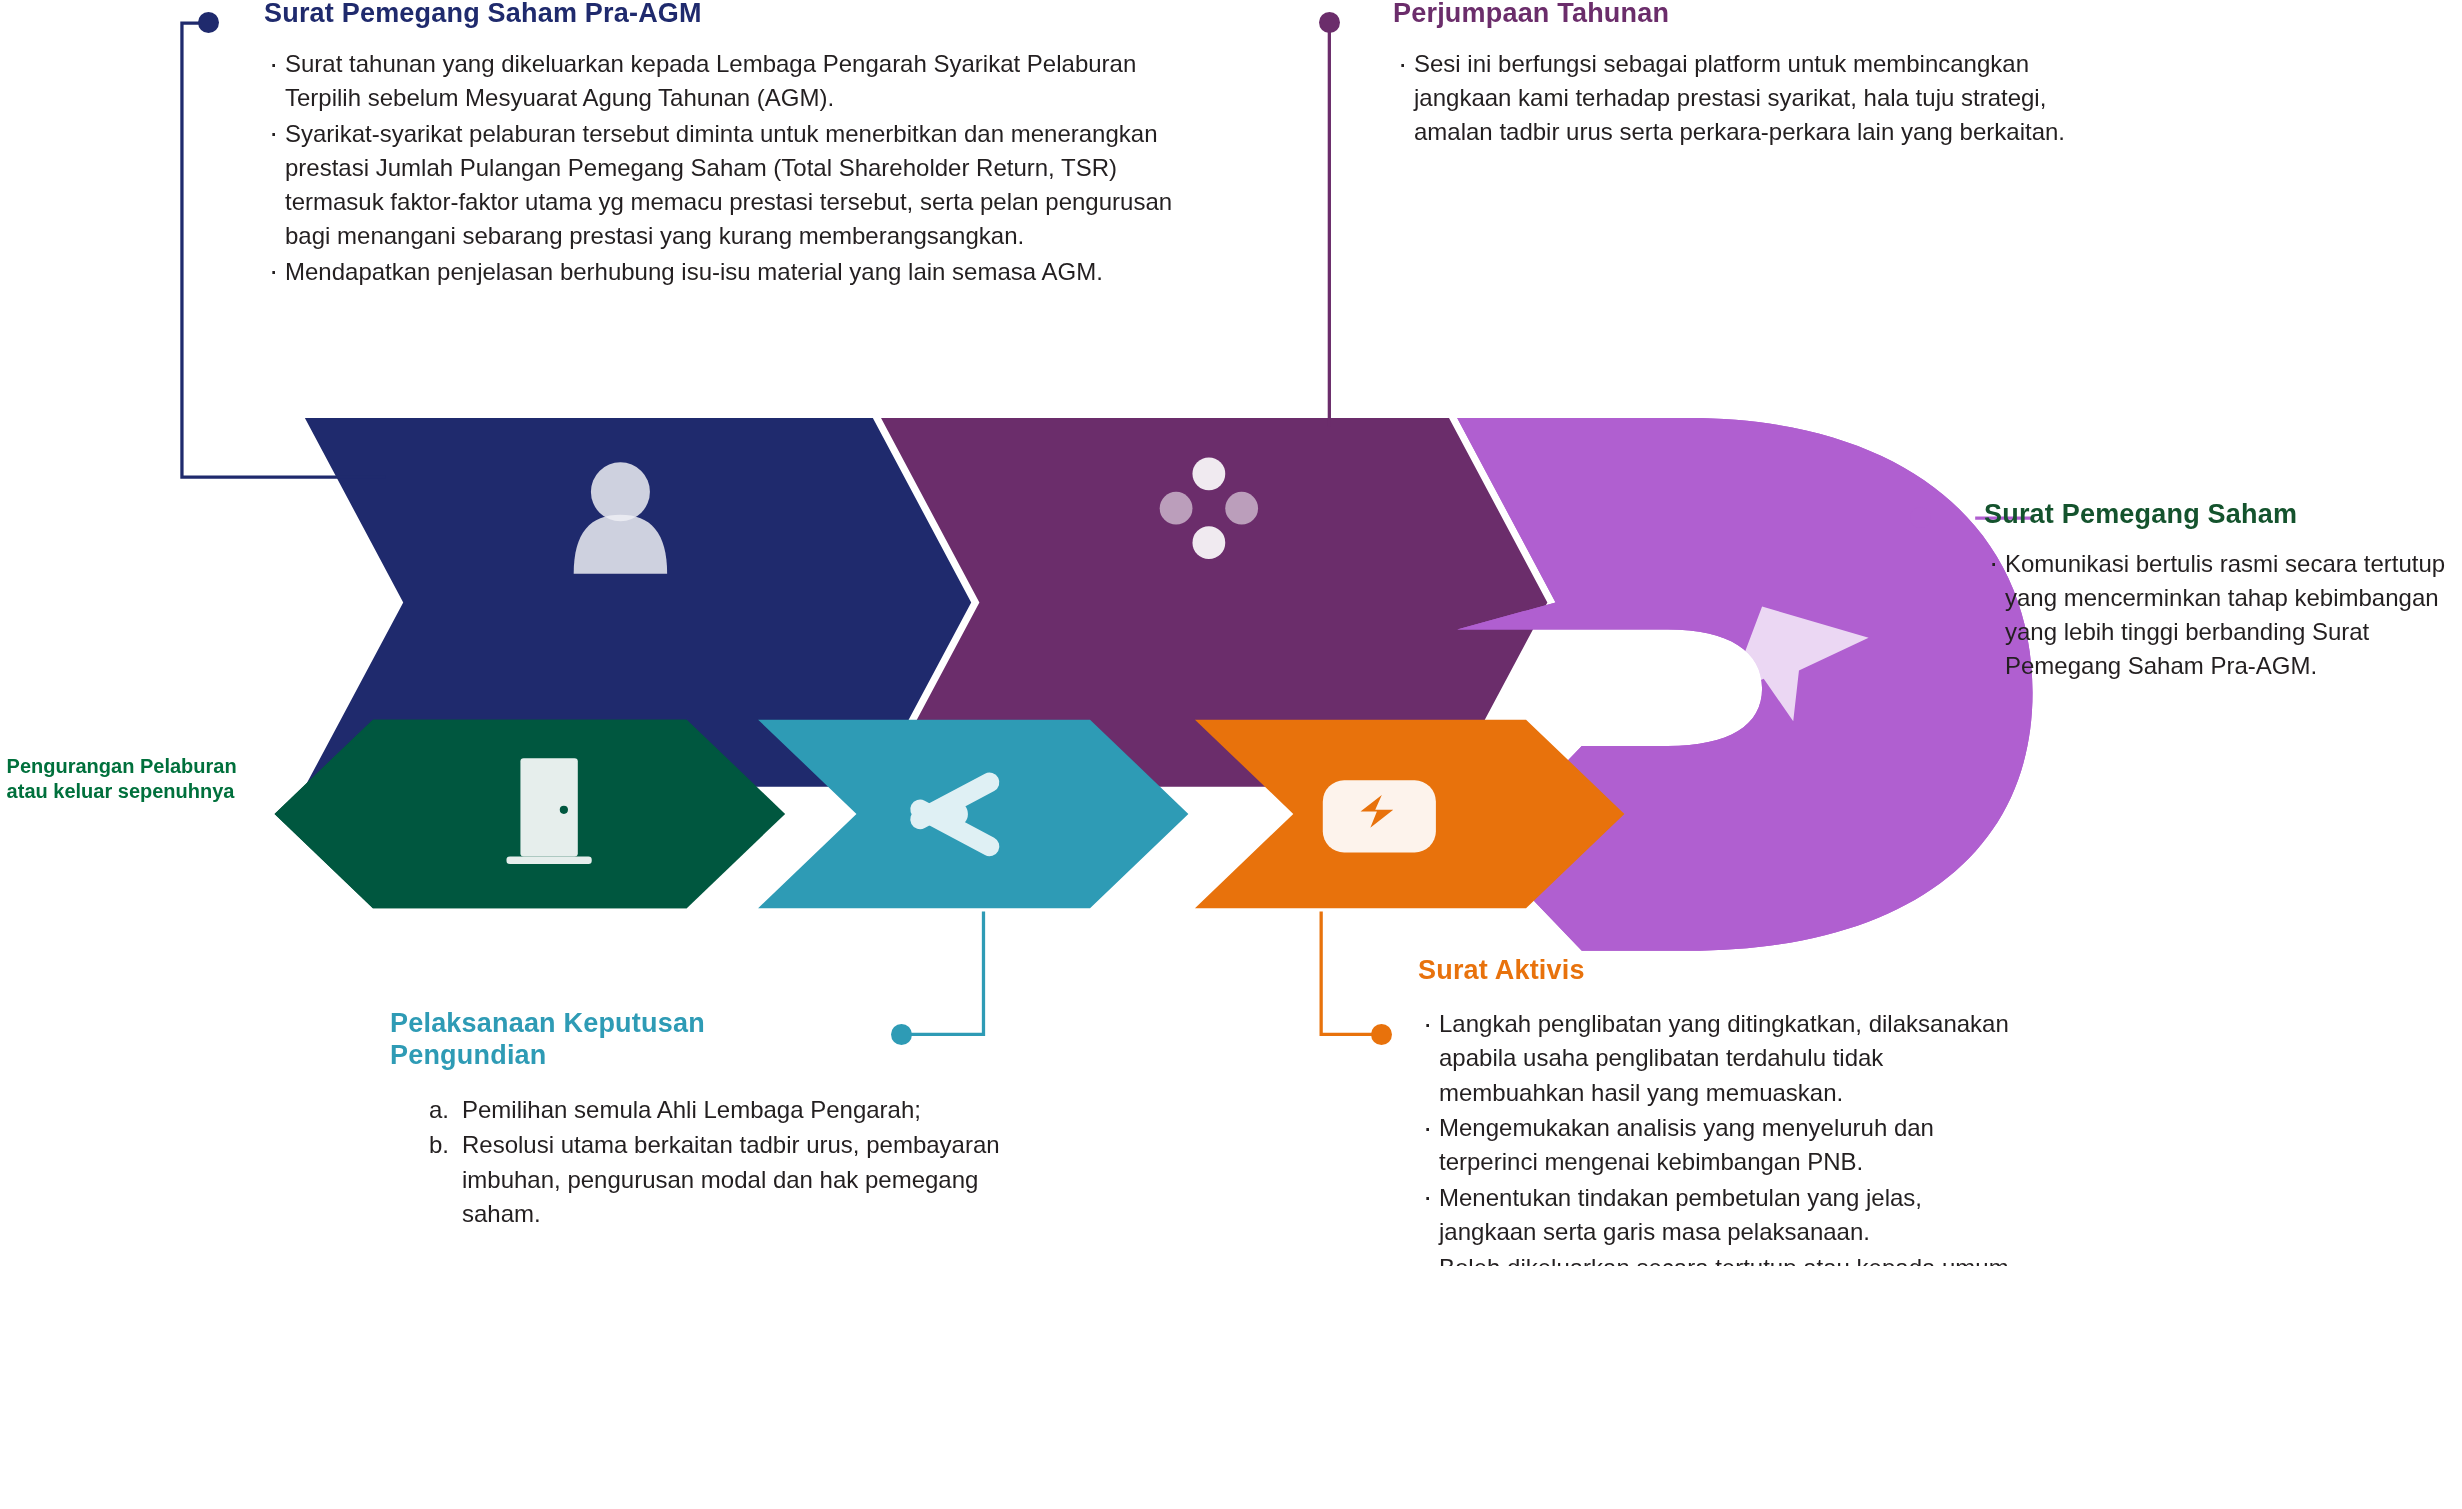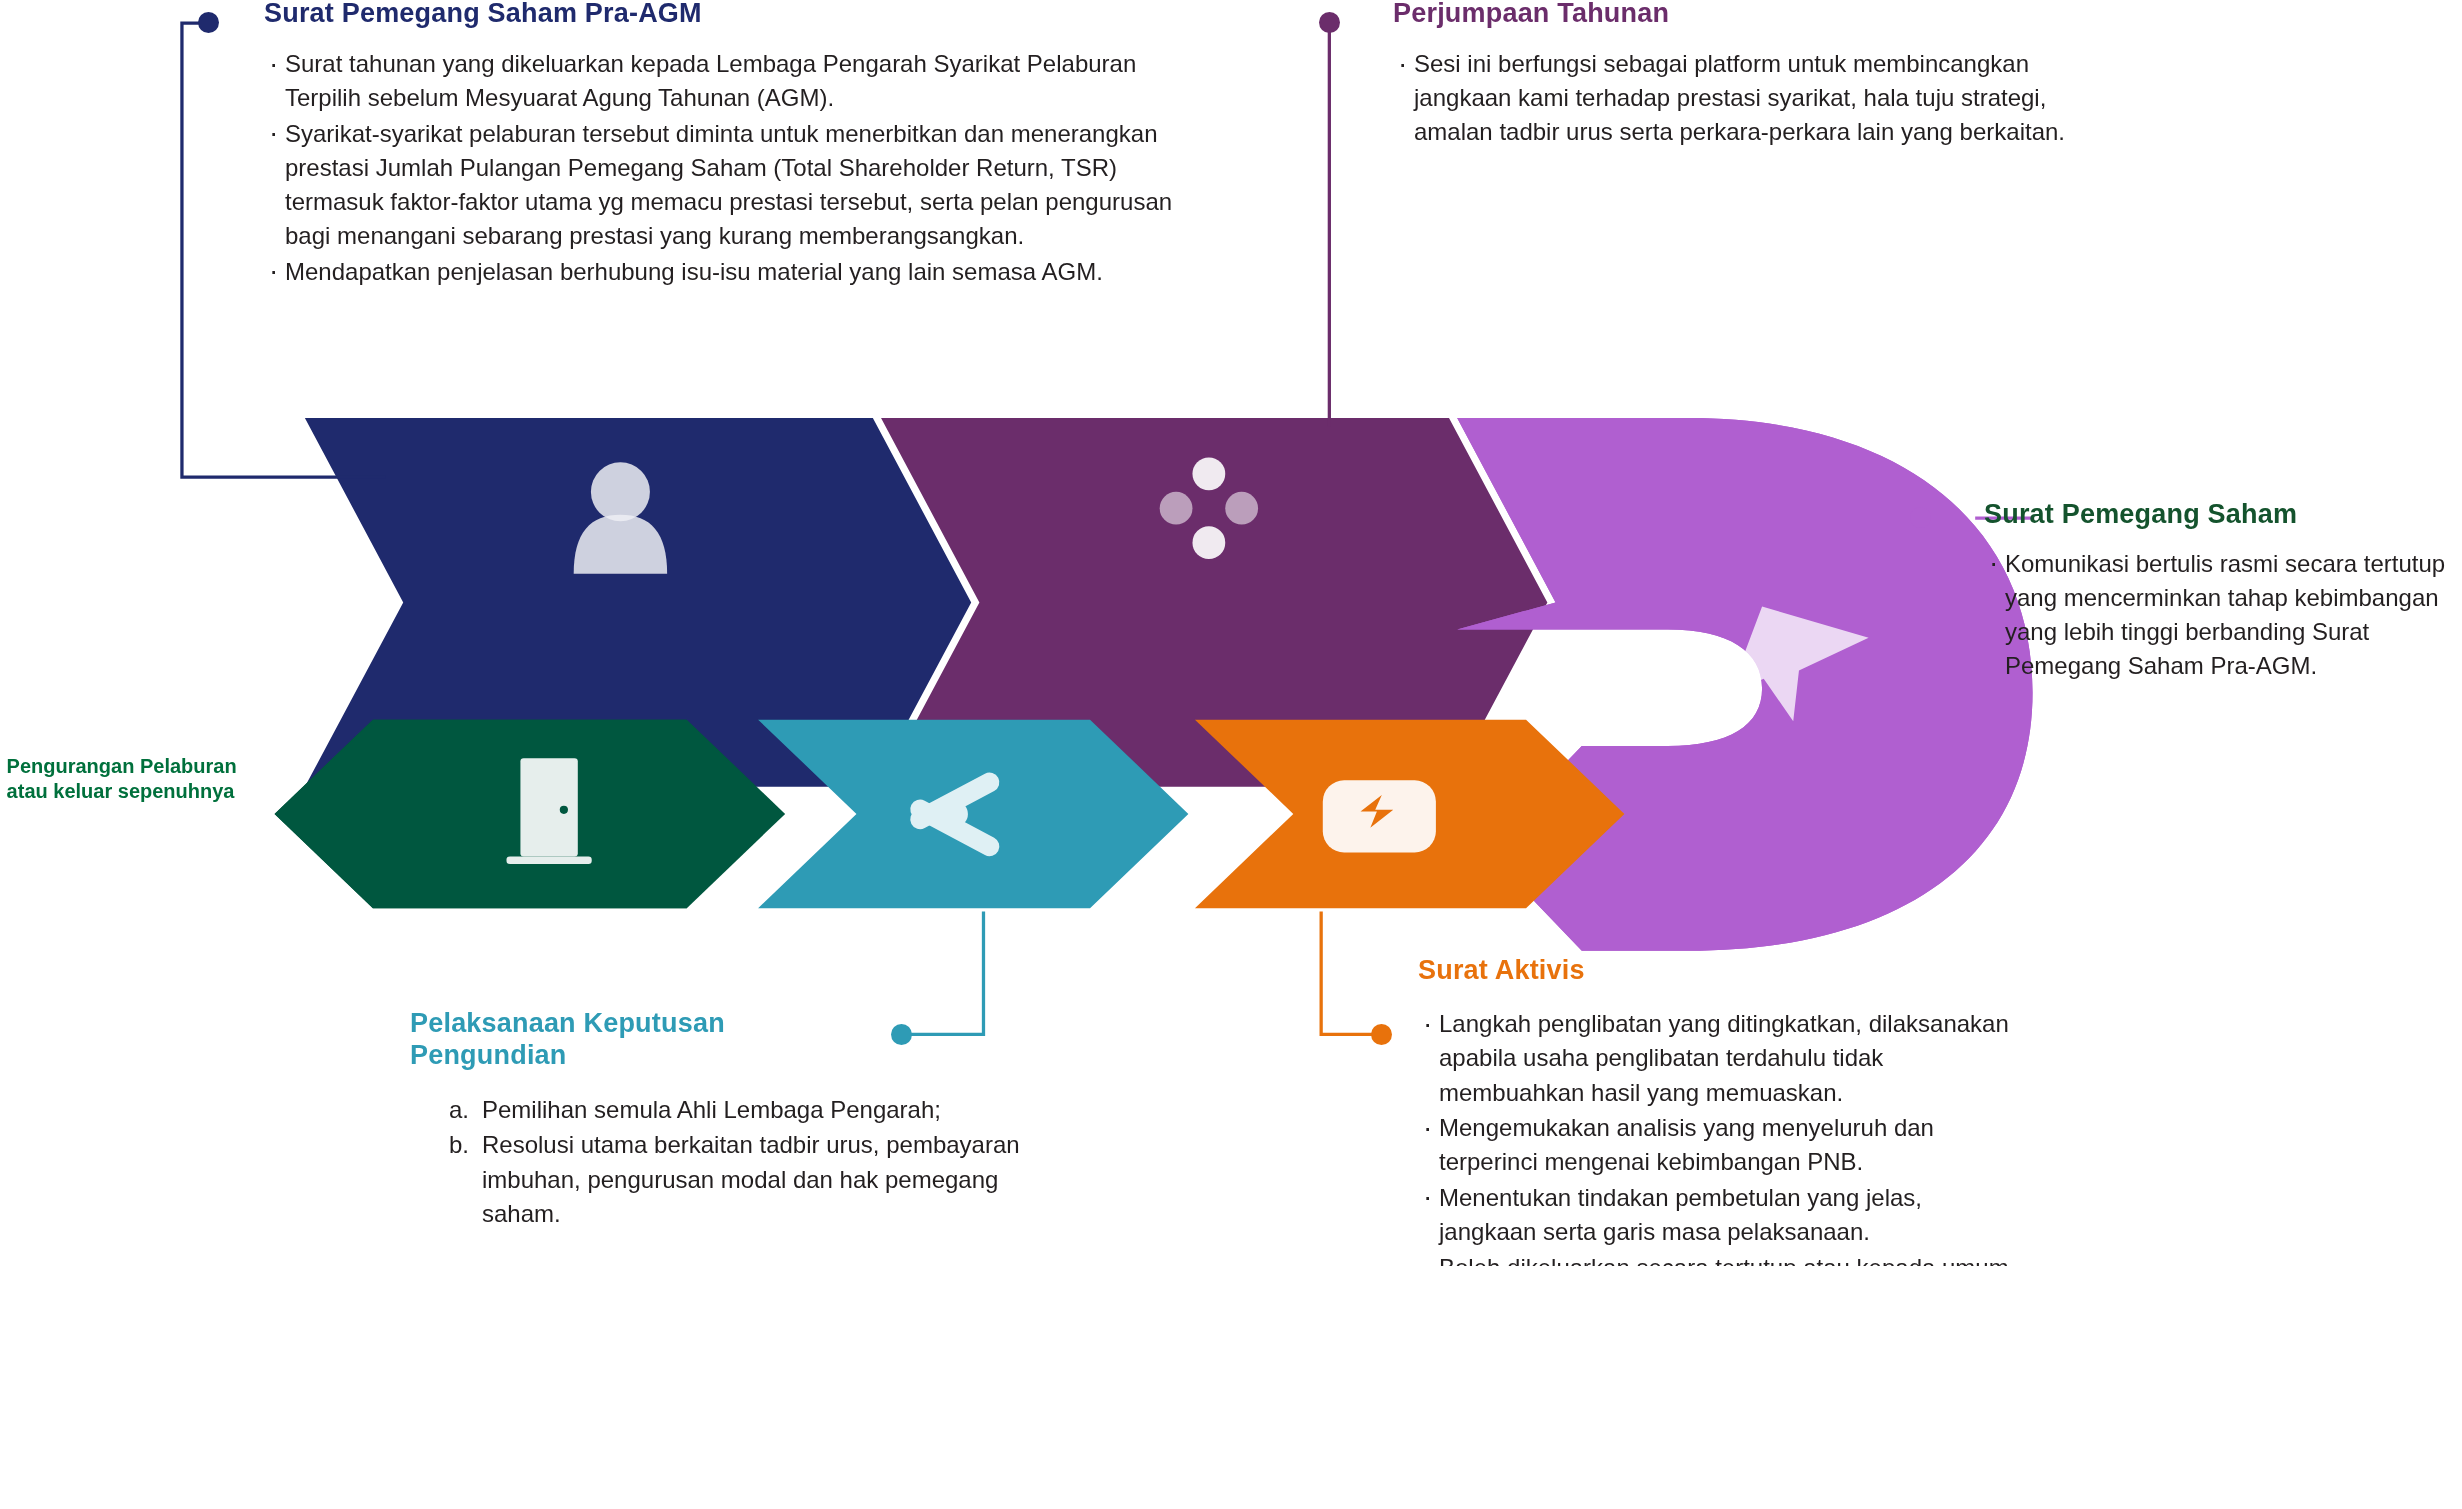--- a/index.html
+++ b/index.html
@@ -189,21 +189,21 @@
     </ul>
   </div>
 
   <div class="abs" data-name="callout-shareholder-letter" style="left:1984px; top:498px; width:475px;">
     <div class="callout-title" data-name="callout-title-shareholder-letter" style="color:#14532d;">Surat Pemegang Saham</div>
     <ul class="bullets" style="margin-top:16.4px; width:471px;" data-name="callout-bullets-shareholder-letter">
       <li data-name="bullet-item">Komunikasi bertulis rasmi secara tertutup  yang mencerminkan tahap kebimbangan yang lebih tinggi berbanding Surat Pemegang Saham Pra-AGM.</li>
     </ul>
   </div>
 
-  <div class="abs" data-name="callout-voting-decision" style="left:410px; top:1007px; width:639px;">
+  <div class="abs" data-name="callout-voting-decision" style="left:390px; top:1007px; width:639px;">
     <div class="callout-title" data-name="callout-title-voting-decision" style="color:#2e9bb5; width:426px;">Pelaksanaan Keputusan Pengundian</div>
     <ul class="bullets" style="margin-top:21px; width:623px;" data-name="callout-bullets-voting-decision">
       <li data-name="bullet-sublist-holder" style="padding-left:21px; list-style:none;">
         <ul class="subbullets" data-name="callout-subbullets-voting-decision">
           <li data-name="subbullet-item">
             <span class="lbl" data-name="subbullet-label">a.</span>
             <span data-name="subbullet-text">Pemilihan semula Ahli Lembaga Pengarah;</span>
           </li>
           <li data-name="subbullet-item">
             <span class="lbl" data-name="subbullet-label">b.</span>

